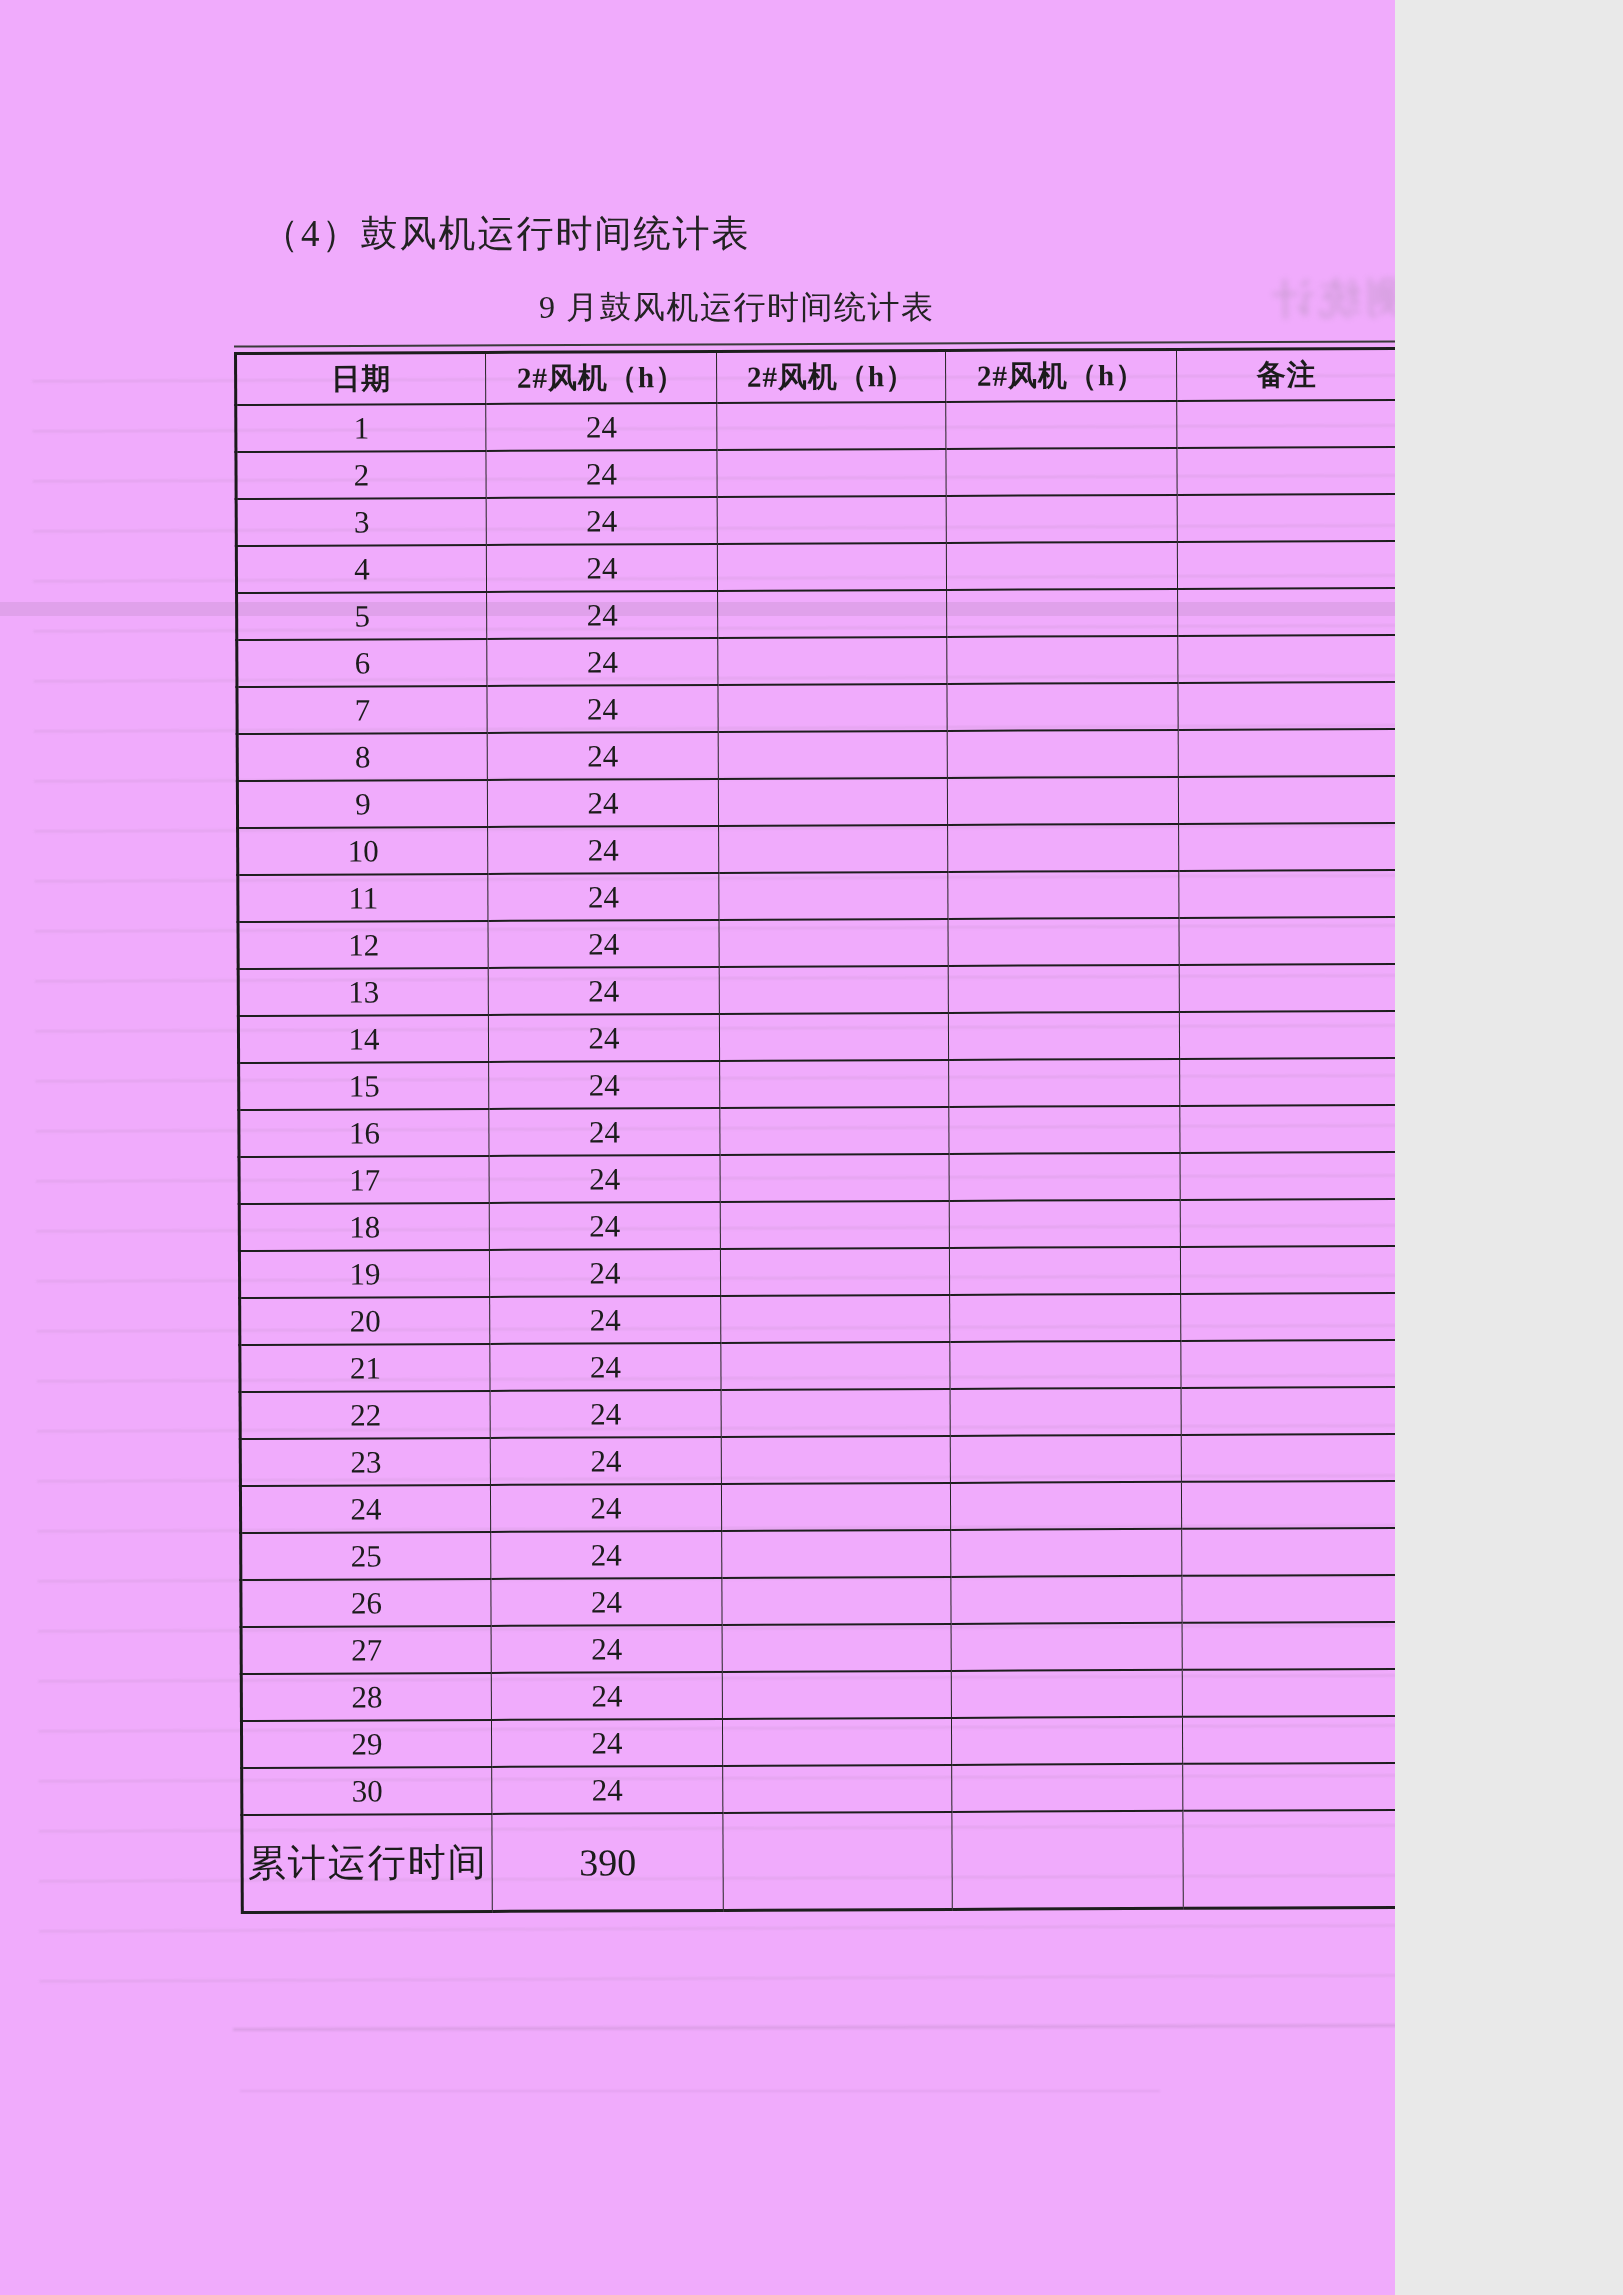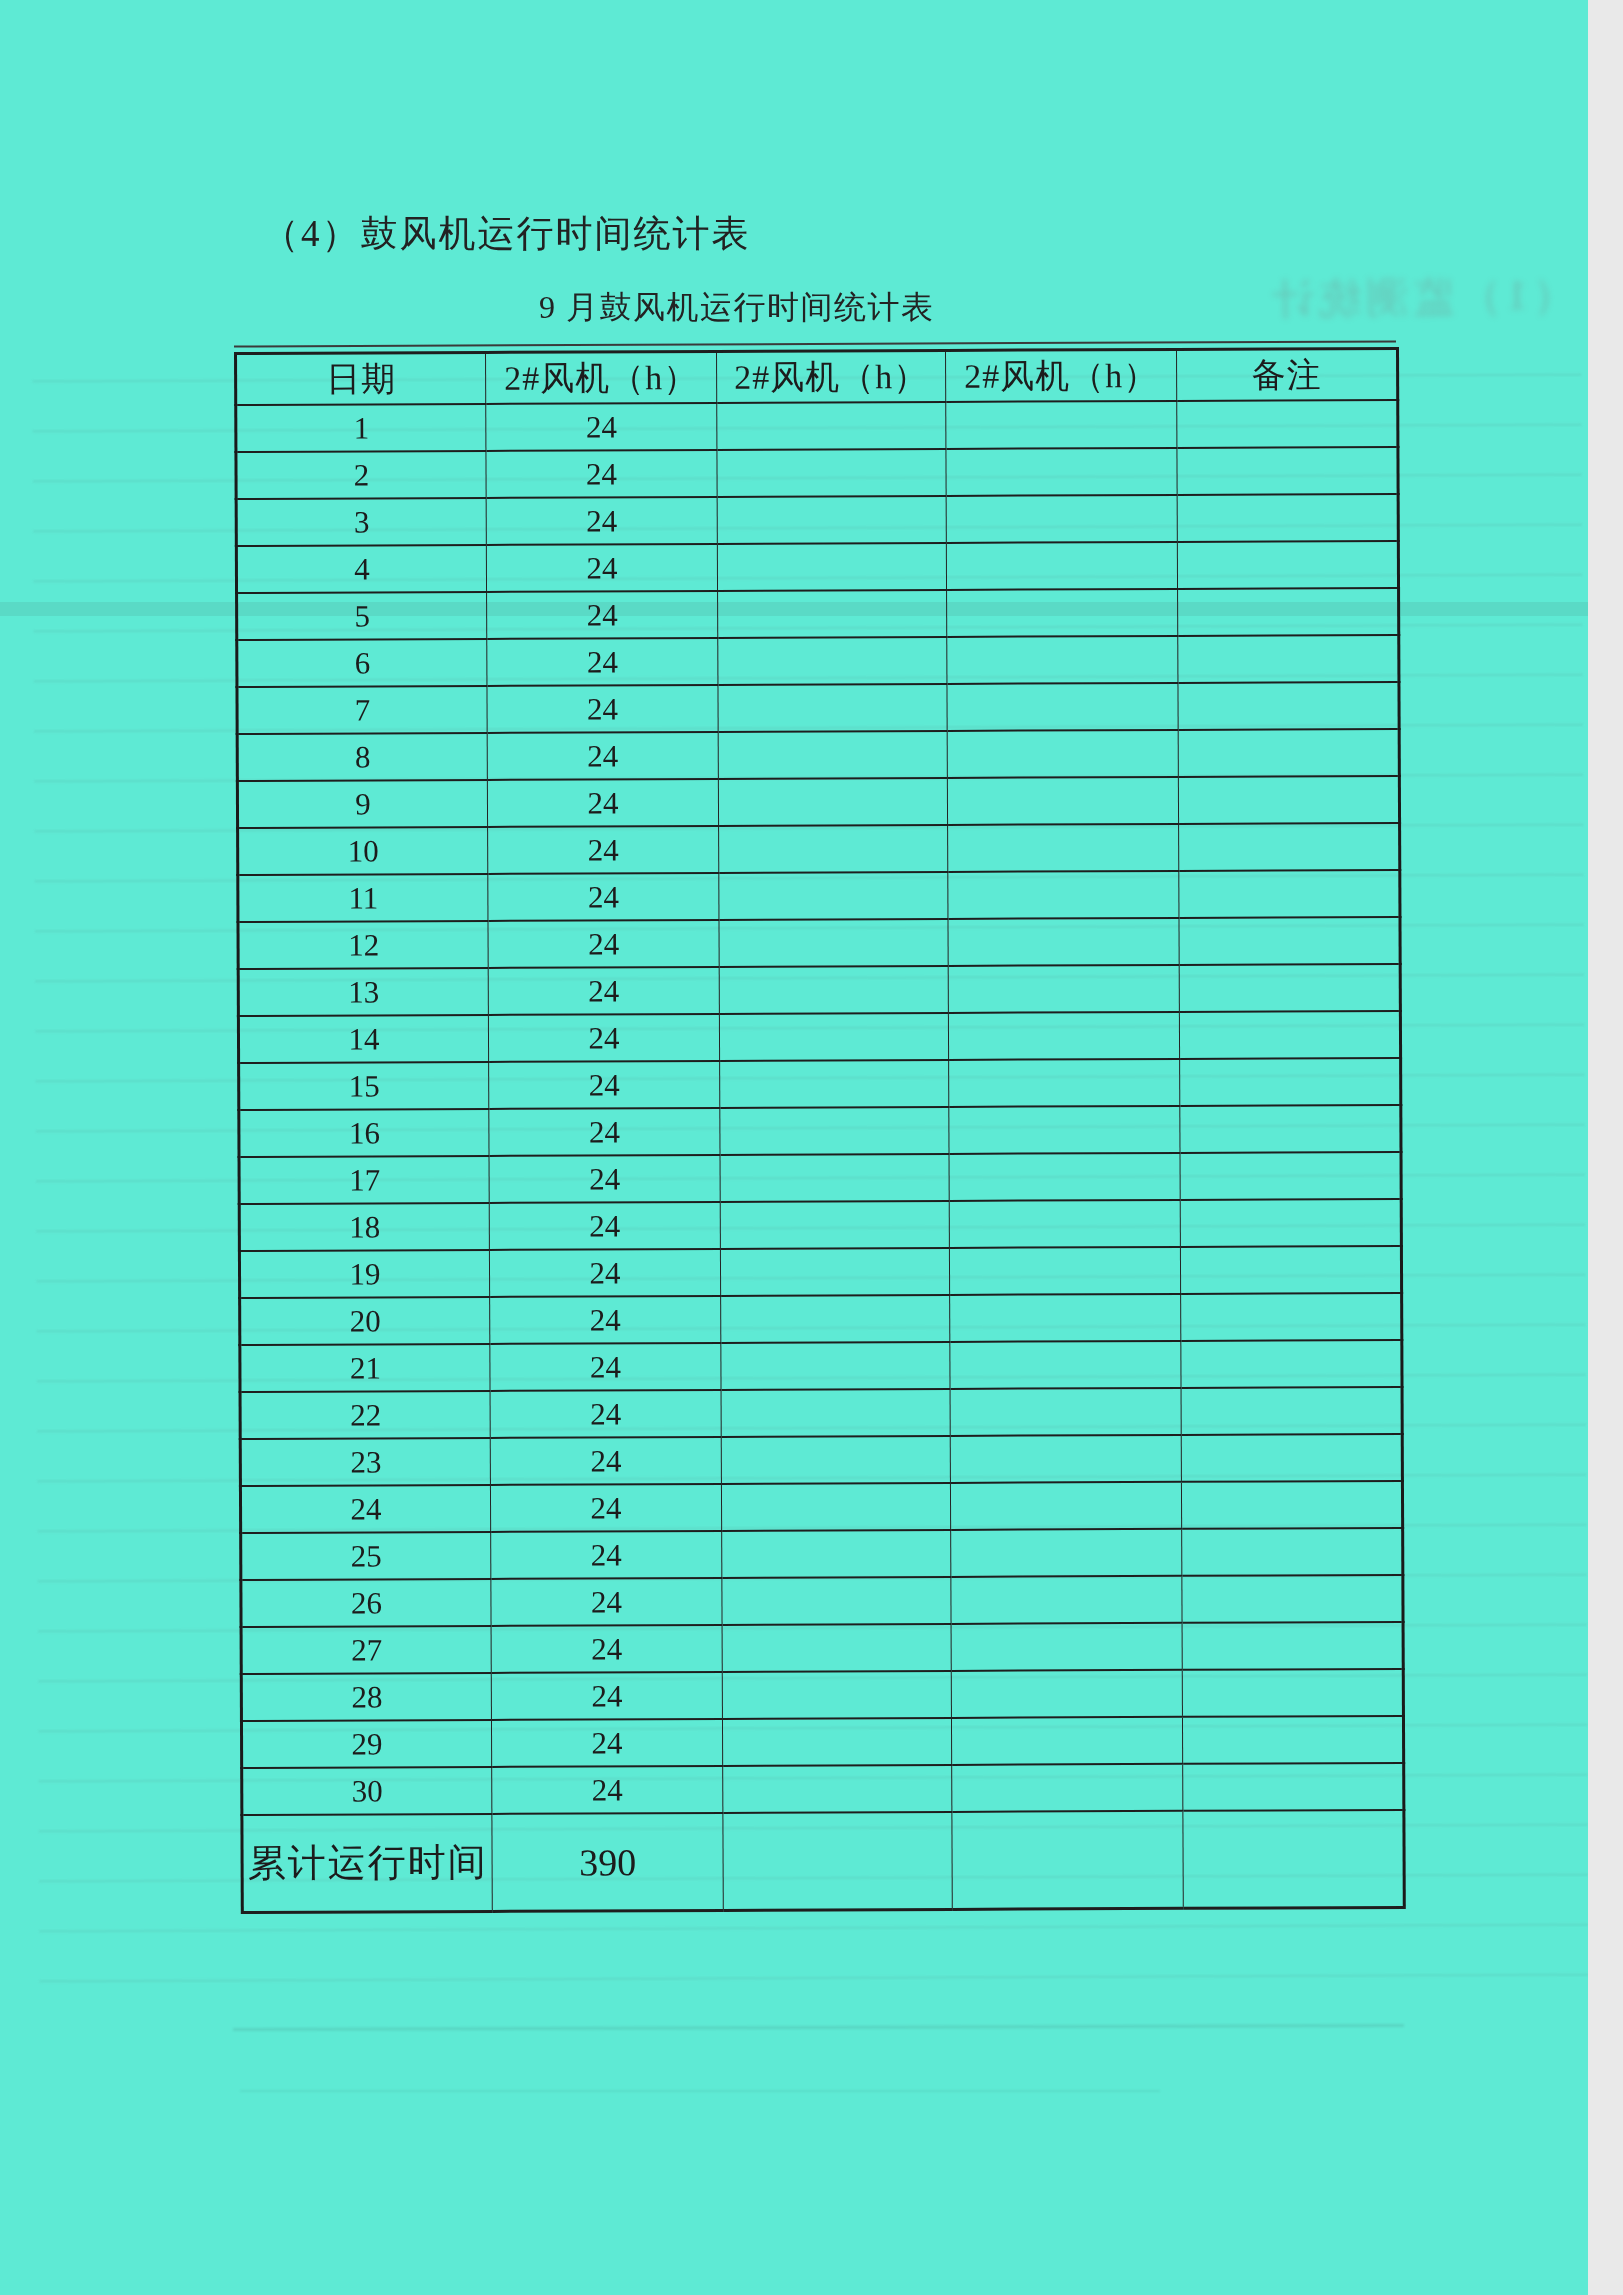--- a/index.html
+++ b/index.html
@@ -1,19 +1,19 @@
 <!DOCTYPE html>
 <html style="font-size:8.2px"><head>
 <meta charset="utf-8">
 <style>
   html,body{margin:0;padding:0;background:#e9e9e9;}
   .page{
     position:relative;
-    width:1588px;height:2295px;
-    background:#5eead4;
+    width:1395px;height:2295px;
+    background:#f0abfc;
     overflow:hidden;
     font-family:"Liberation Serif","DejaVu Serif",serif;
     color:#1c1c1c;
   }
   
   .heading{
     position:absolute;left:262px;top:209px;
     font-size:37px;letter-spacing:2px;
     white-space:nowrap;
     color:#222;
@@ -79,21 +79,21 @@
     border-right:1.5px solid #242424;
     border-top:2.6px solid #1e1e1e;
     border-bottom:2.6px solid #1e1e1e;
     text-align:center;vertical-align:middle;
     padding:0;
     overflow:hidden;
     white-space:nowrap;
   }
   .stats-table thead th{
     height:49px;
-    font-size:34px;font-weight:normal;
+    font-size:29px;font-weight:bold;
     letter-spacing:1px;
     border-top-width:3.1px;
   }
   .stats-table tbody td{
     height:45px;
     font-size:31px;
   }
   .stats-table tfoot td{
     height:95px;
     font-size:38px;

